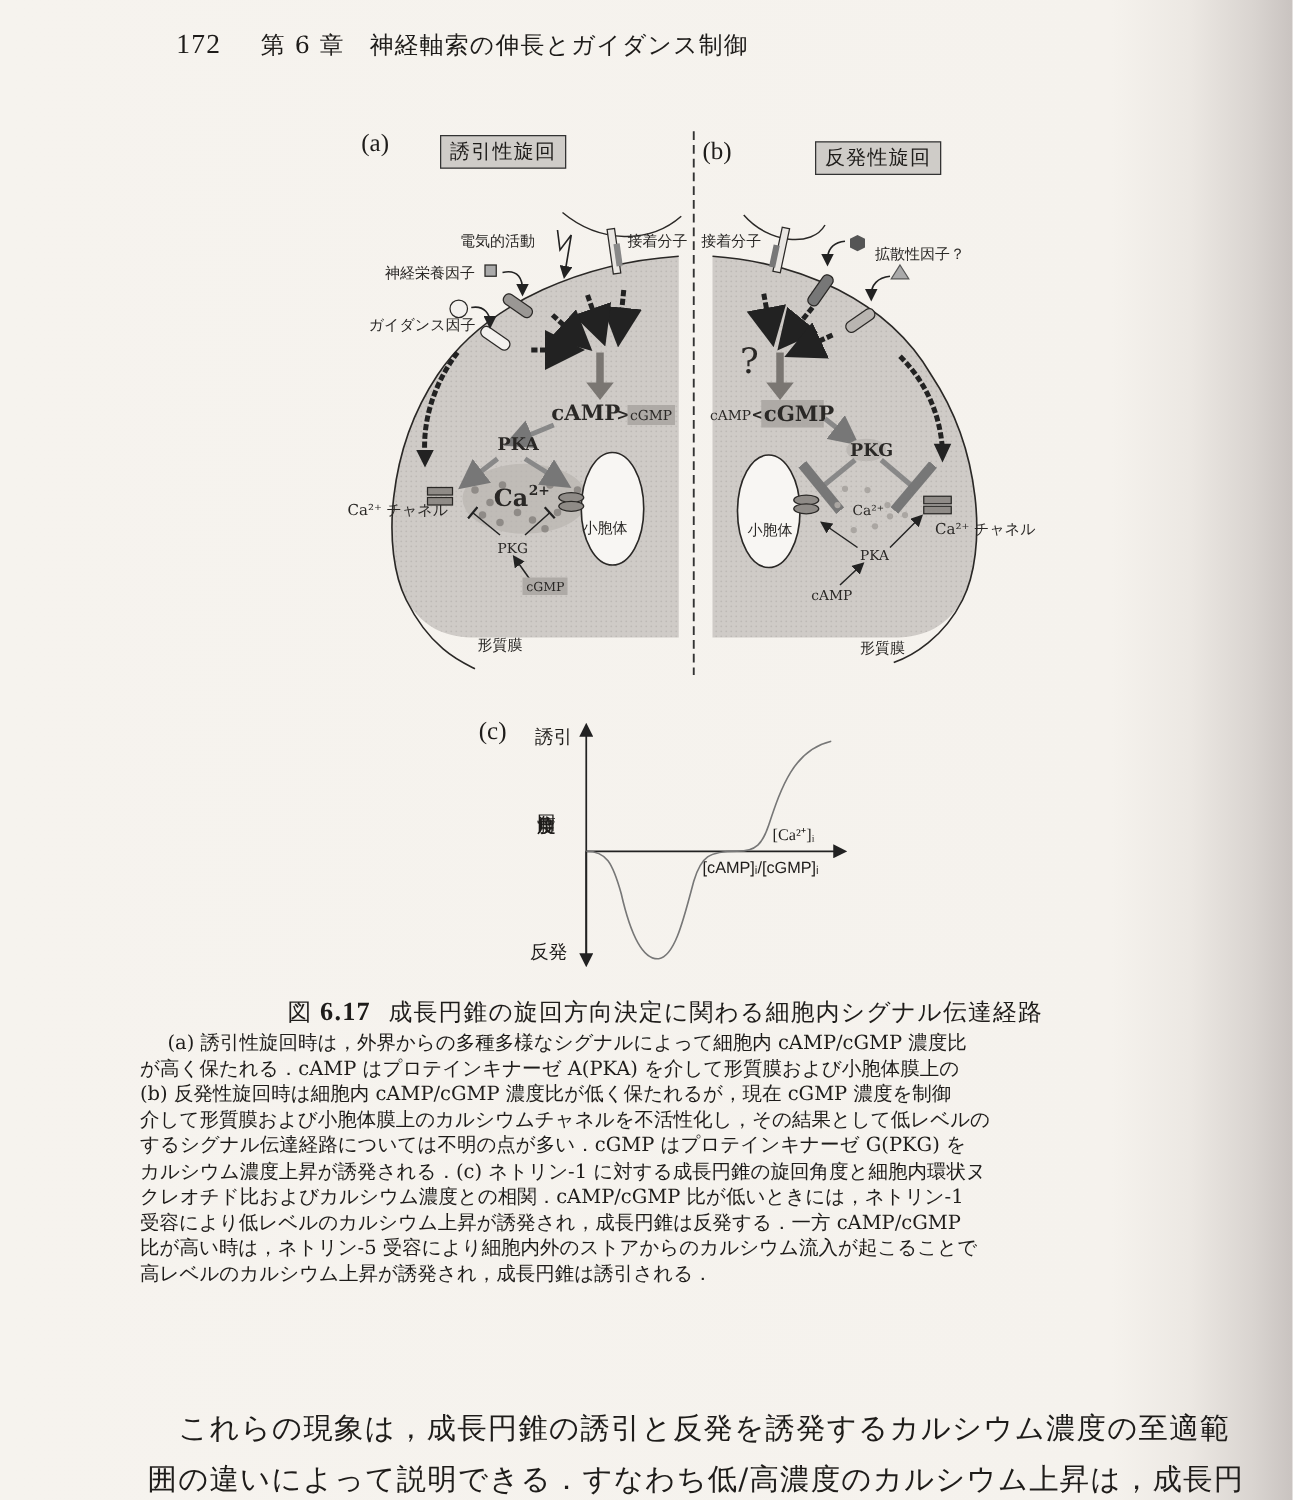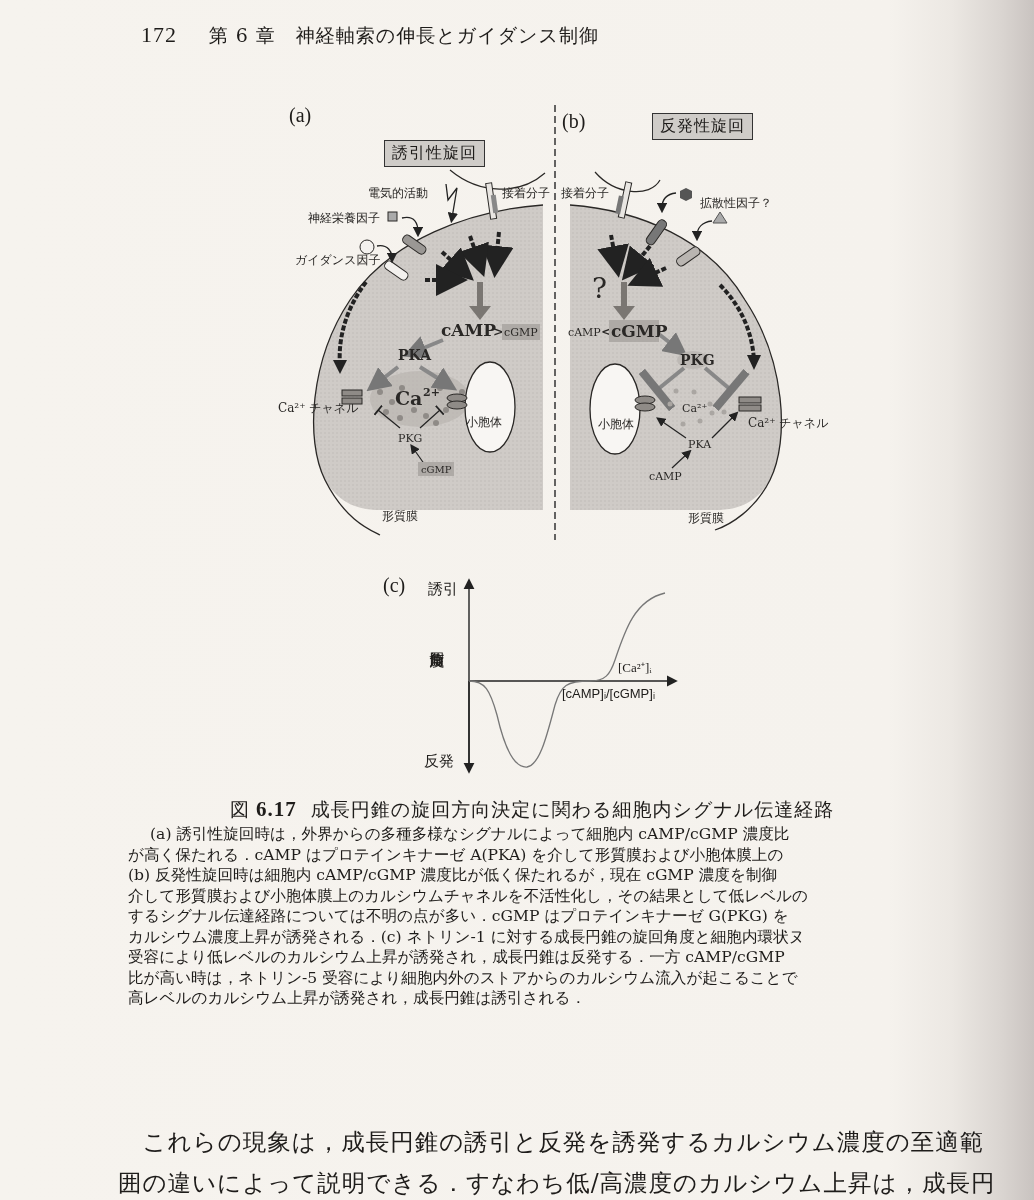--- a/index.html
+++ b/index.html
@@ -8,35 +8,35 @@
     font-family:"DejaVu Serif","Liberation Serif",serif;color:#1e1c1a;}
   .abs{position:absolute;}
   .running-head{top:22px;left:141px;font-size:21px;letter-spacing:1px;}
   .running-head .pg{margin-right:24px;font-family:"Liberation Serif",serif;font-size:22px;}
   .running-head .chap{font-size:19px;}
   .panel-label{font-family:"Liberation Serif",serif;font-size:20px;}
   .boxed{background:#cfccc8;border:1.5px solid #333;padding:2px 7px;font-size:16px;letter-spacing:1px;}
   svg text{font-family:"DejaVu Serif","Liberation Serif",serif;fill:#2a2826;}
   .caption-title{top:797px;left:230px;font-size:19px;letter-spacing:1px;}
   .caption-title b{font-family:"Liberation Serif",serif;font-size:21px;margin:0 14px 0 6px;}
-  .caption-body{top:824px;left:128px;width:835px;font-size:15.6px;line-height:20.5px;text-align:justify;}
+  .caption-body{top:824px;left:112px;width:835px;font-size:15.6px;line-height:20.5px;text-align:justify;}
   .caption-body p{margin:0;}
   .body-text{top:1122px;left:118px;width:930px;font-size:23.5px;line-height:41px;letter-spacing:1px;white-space:nowrap;}
   .body-text p{margin:0;}
 </style>
 </head>
 <body>
 
 <div class="abs running-head">
   <span class="pg">172</span>
   <span class="chap">第 6 章　神経軸索の伸長とガイダンス制御</span>
 </div>
 
 <span class="abs panel-label" style="top:104px;left:289px;">(a)</span>
-<span class="abs boxed" style="top:108px;left:384px;margin-top:32px;">誘引性旋回</span>
+<span class="abs boxed" style="top:108px;left:352px;">誘引性旋回</span>
 <span class="abs panel-label" style="top:110px;left:562px;">(b)</span>
 <span class="abs boxed" style="top:113px;left:652px;">反発性旋回</span>
 
 <svg class="abs" style="top:0;left:0;" width="1034" height="560">
   <defs>
     <pattern id="dots" width="4" height="4" patternUnits="userSpaceOnUse">
       <rect width="4" height="4" fill="#cfcbc7"></rect>
       <circle cx="1" cy="1" r="0.7" fill="#bdb9b5"></circle>
     </pattern>
     <marker id="ah" markerWidth="8" markerHeight="8" refX="4" refY="4" orient="auto">
@@ -215,20 +215,21 @@
 <div class="abs caption-title">
   <span>図</span><b>6.17</b><span>成長円錐の旋回方向決定に関わる細胞内シグナル伝達経路</span>
 </div>
 <div class="abs caption-body">
   <p style="padding-left:22px">(a) 誘引性旋回時は，外界からの多種多様なシグナルによって細胞内 cAMP/cGMP 濃度比</p>
   <p>が高く保たれる．cAMP はプロテインキナーゼ A(PKA) を介して形質膜および小胞体膜上の</p>
   <p>(b) 反発性旋回時は細胞内 cAMP/cGMP 濃度比が低く保たれるが，現在 cGMP 濃度を制御</p>
   <p>介して形質膜および小胞体膜上のカルシウムチャネルを不活性化し，その結果として低レベルの</p>
   <p>するシグナル伝達経路については不明の点が多い．cGMP はプロテインキナーゼ G(PKG) を</p>
   <p>カルシウム濃度上昇が誘発される．(c) ネトリン-1 に対する成長円錐の旋回角度と細胞内環状ヌ</p>
+  <p>クレオチド比およびカルシウム濃度との相関．cAMP/cGMP 比が低いときには，ネトリン-1</p>
   <p>受容により低レベルのカルシウム上昇が誘発され，成長円錐は反発する．一方 cAMP/cGMP</p>
   <p>比が高い時は，ネトリン-5 受容により細胞内外のストアからのカルシウム流入が起こることで</p>
   <p>高レベルのカルシウム上昇が誘発され，成長円錐は誘引される．</p>
 </div>
 
 <div class="abs body-text">
   <p>　これらの現象は，成長円錐の誘引と反発を誘発するカルシウム濃度の至適範</p>
   <p>囲の違いによって説明できる．すなわち低/高濃度のカルシウム上昇は，成長円</p>
 </div>
 

